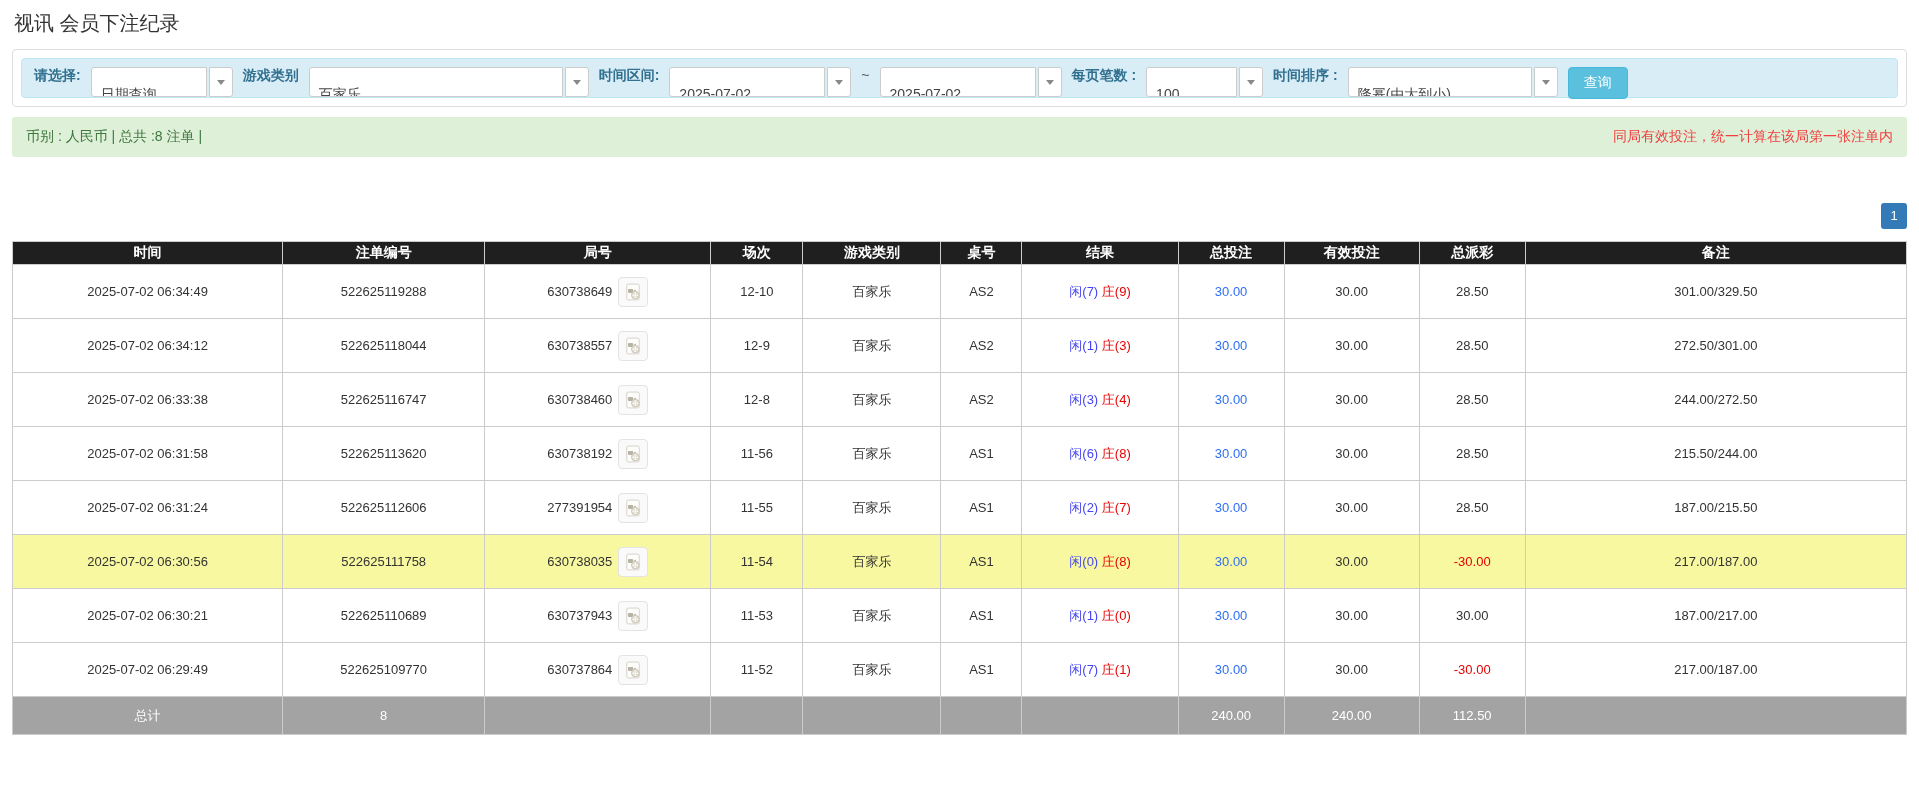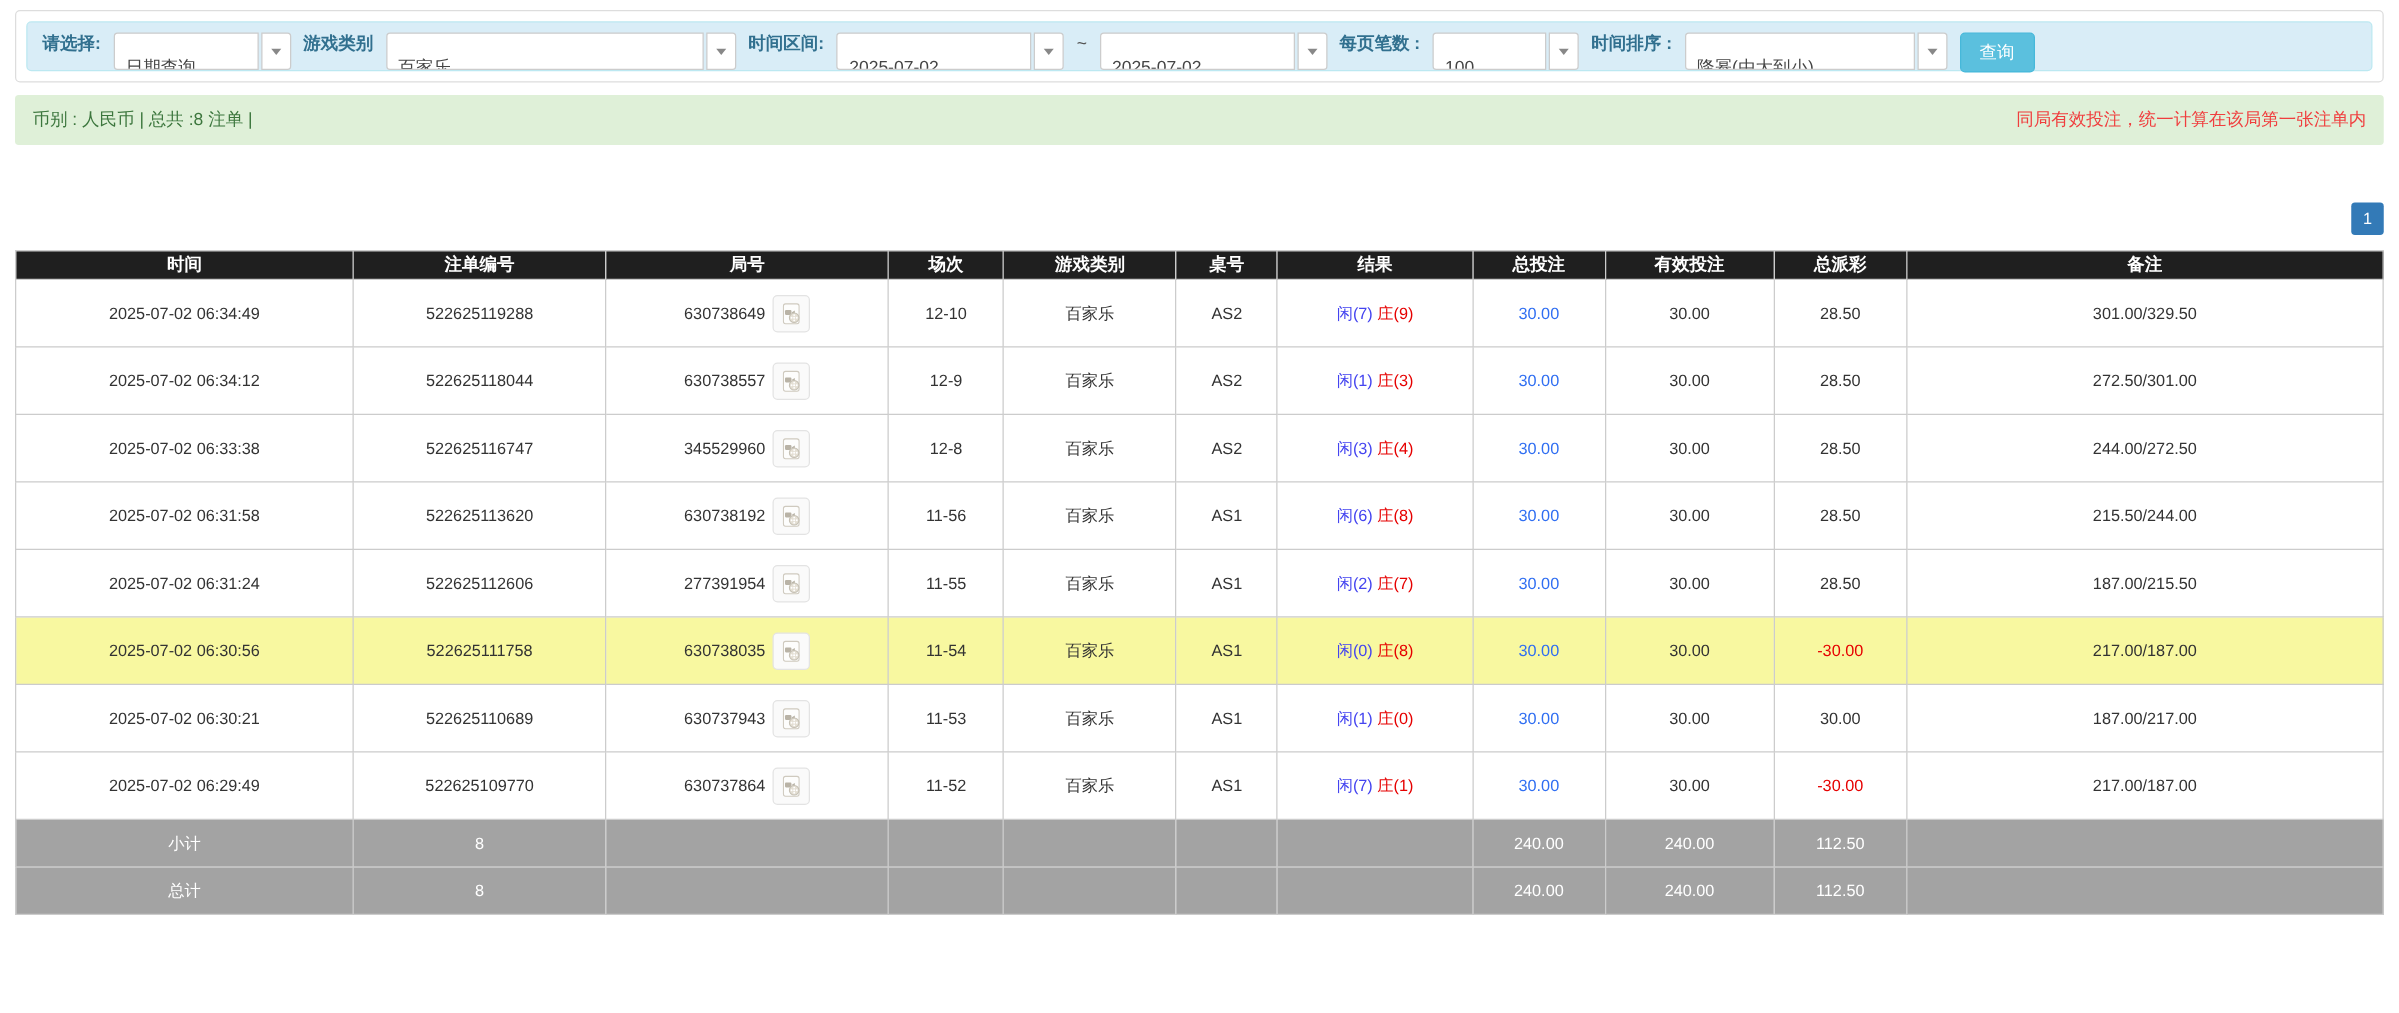--- a/index.html
+++ b/index.html
@@ -88,20 +88,21 @@
   tfoot td {
     background:var(--footer-bg); color:#fff; height:38px;
     border:3px solid #fff; font-size:13px;
   }
 </style>
 </head>
 <body>
 
 <div class="page">
 
+  <div class="title">视讯 会员下注纪录</div>
 
   <div class="filter-panel">
     <div class="filter-bar">
 
       <span class="flabel">请选择:</span>
       <div class="combo" style="width:142px">
         <span class="combo-text">日期查询</span>
         <span class="combo-arrow">
             <i class="caret"></i>
           </span>
@@ -247,21 +248,21 @@
           <td><a class="bet-link">30.00</a></td>
           <td>30.00</td>
           <td>28.50</td>
           <td>272.50/301.00</td>
         </tr>
         <tr>
           <td>2025-07-02 06:33:38</td>
           <td>522625116747</td>
           <td>
             <div class="round-wrap">
-              <span>345529960</span>
+              <span>630738460</span>
   <button class="video-btn">
     <svg width="20" height="20" viewBox="0 0 24 24">
       <rect x="4.5" y="2.5" width="15" height="19" rx="2" fill="#fdfdfc" stroke="#cfcabf"></rect>
       <rect x="6" y="8.5" width="6.2" height="4.6" rx="1" fill="#b9b3a6"></rect>
       <path d="M12.2 10.8 L15.4 8.9 L15.4 12.8 Z" fill="#b9b3a6"></path>
       <circle cx="14.8" cy="15.8" r="4.6" fill="#e4dfd4" stroke="#c5c0b4"></circle>
       <circle cx="14.8" cy="15.8" r="1" fill="#fff"></circle>
       <circle cx="14.8" cy="13.3" r="0.9" fill="#fff"></circle>
       <circle cx="14.8" cy="18.3" r="0.9" fill="#fff"></circle>
       <circle cx="12.3" cy="15.8" r="0.9" fill="#fff"></circle>
@@ -425,41 +426,28 @@
           <td>AS1</td>
           <td><span class="res-player">闲(7)</span> <span class="res-banker">庄(1)</span></td>
           <td><a class="bet-link">30.00</a></td>
           <td>30.00</td>
           <td class="neg">-30.00</td>
           <td>217.00/187.00</td>
         </tr>
       </tbody>
     <tfoot id="footer-rows">
         <tr>
-          <td>小计</td>
+          <td>总计</td>
           <td>8</td>
           <td></td>
           <td></td>
           <td></td>
           <td></td>
           <td></td>
           <td>240.00</td>
           <td>240.00</td>
           <td>112.50</td>
           <td></td>
         </tr>
-        <tr>
-          <td>总计</td>
-          <td>8</td>
-          <td></td>
-          <td></td>
-          <td></td>
-          <td></td>
-          <td></td>
-          <td>240.00</td>
-          <td>240.00</td>
-          <td>112.50</td>
-          <td></td>
-        </tr>
       </tfoot>
   </table>
 
 </div>
 
 </body></html>

